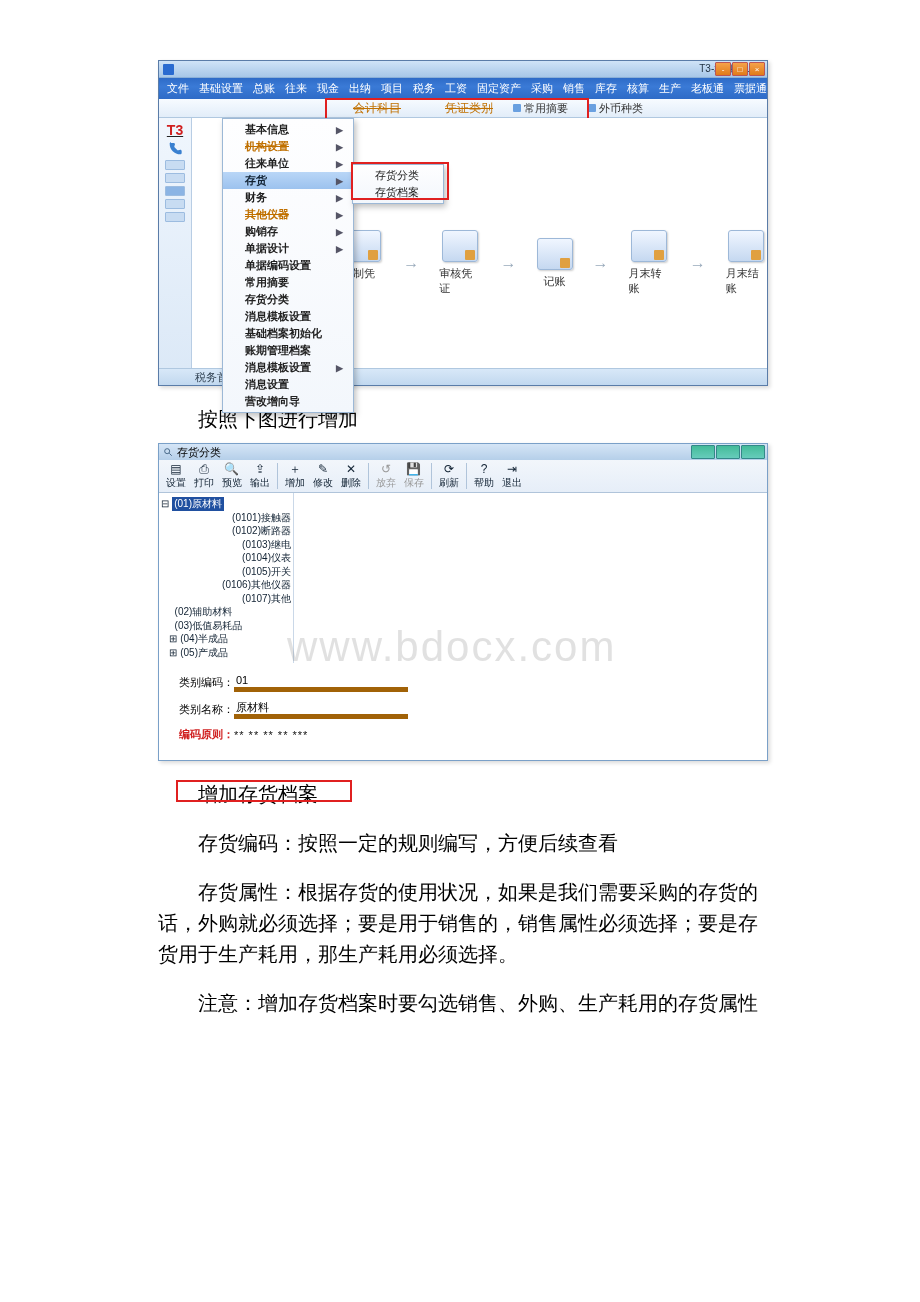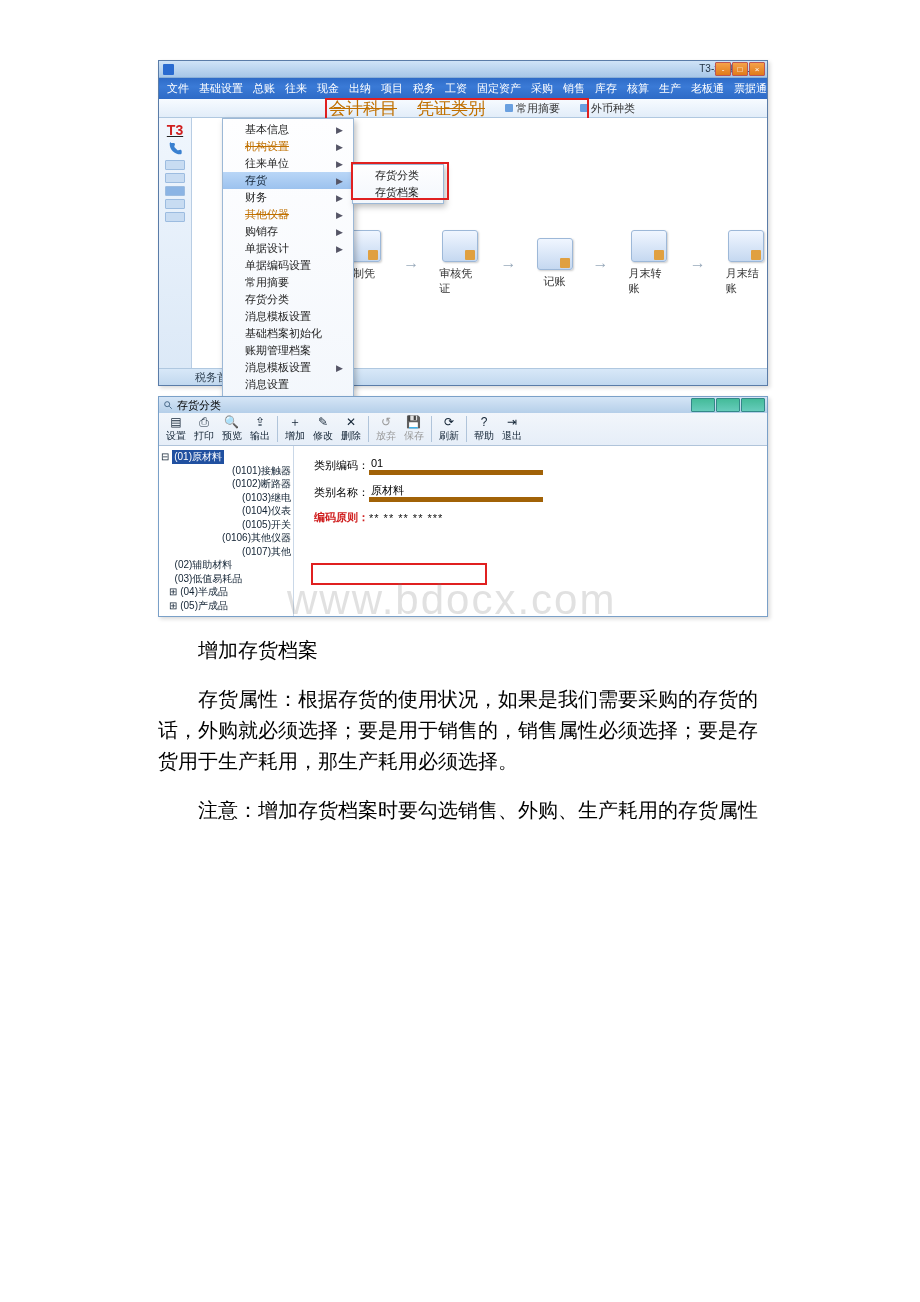--- a/index.html
+++ b/index.html
@@ -74,21 +74,21 @@
     align-items: center;
     padding-left: 170px;
     gap: 20px;
     position: relative;
   }
   .redbox1 {
     position: absolute;
     left: 166px; top: -1px; height: 20px; width: 260px;
     border: 2px solid #e02020;
   }
-  .tool-link { color: #c07000; font-size: 17px; text-decoration: line-through; }
+  .tool-link { color: #c07000; font-size: 12px; text-decoration: line-through; margin-left: 24px; }
   .tool-item { font-size: 11px; color: #333; display: flex; align-items: center; gap: 3px; }
   .mini-ico { width:8px; height:8px; background:#6aa0e0; border-radius:1px; }
 
   .app1-body {
     display: flex;
     position: relative;
     min-height: 250px;
     background: #f2f7fd;
   }
   .leftstrip {
@@ -143,20 +143,21 @@
 
   
   .dropdown {
     position: absolute;
     left: 30px; top: 0;
     width: 130px;
     background: linear-gradient(#fefeff,#f3f7fc);
     border: 1px solid #9cb8d6;
     box-shadow: 2px 3px 6px rgba(0,0,0,.25);
     padding: 2px 0;
+    font-weight: bold;
   }
   .dd-item {
     display: flex;
     justify-content: space-between;
     align-items: center;
     padding: 1px 10px 1px 22px;
     font-size: 11px;
     color: #222;
     position: relative;
   }
@@ -235,20 +236,21 @@
     font-size: 10px; color:#123;
   }
   .tbtn.dis { color:#999; }
   .tico { width:16px; height:14px; display:flex; align-items:center; justify-content:center; font-size:12px;}
   .sep { width:1px; background:#b0c4da; margin:1px 2px; }
 
   .app2-body {
     display:flex;
     min-height: 170px;
     position: relative;
+    flex-direction: column;
   }
   .treepane {
     width: 130px;
     border-right: 1px solid #cad8e8;
     background: #fff;
     padding: 4px 2px;
     font-size: 10px;
     color: #123;
     line-height: 1.35;
   }
@@ -456,20 +458,21 @@
             </div>
         </div>
         <div class="redbox2"></div>
       </div>
     </div>
     <div class="bottom-banner">
       <span>税务首页</span>
     </div>
   </div>
 
+  <p class="doc indent">按照下图进行增加</p>
 
   <div class="app2">
     <div class="tb2">
       <svg class="mag" viewBox="0 0 24 24">
           <circle cx="10" cy="10" r="6" fill="none" stroke="#357" stroke-width="2"></circle>
           <line x1="15" y1="15" x2="21" y2="21" stroke="#357" stroke-width="2"></line>
         </svg>
       <span>存货分类</span>
       <div class="wctrl2">
         <div class="wbtn2"></div>
@@ -559,16 +562,17 @@
           <span class="rule-label">编码原则：</span>
           <span class="rule-val">** ** ** ** ***</span>
           <div class="redbox3"></div>
         </div>
       </div>
       <div class="watermark">www.bdocx.com</div>
     </div>
   </div>
 
   <p class="doc indent">增加存货档案</p>
+  <p class="doc indent">存货编码：按照一定的规则编写，方便后续查看</p>
   <p class="doc indent">存货属性：根据存货的使用状况，如果是我们需要采购的存货的话，外购就必须选择；要是用于销售的，销售属性必须选择；要是存货用于生产耗用，那生产耗用必须选择。</p>
   <p class="doc indent">注意：增加存货档案时要勾选销售、外购、生产耗用的存货属性</p>
 
 </div>
 
 </body></html>

